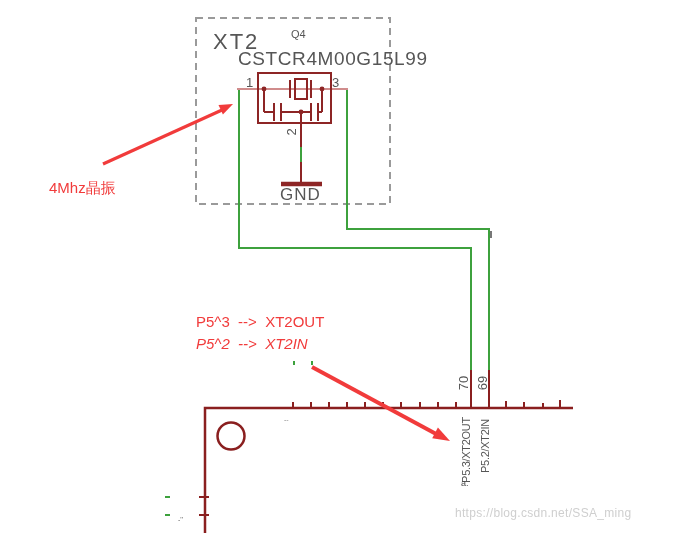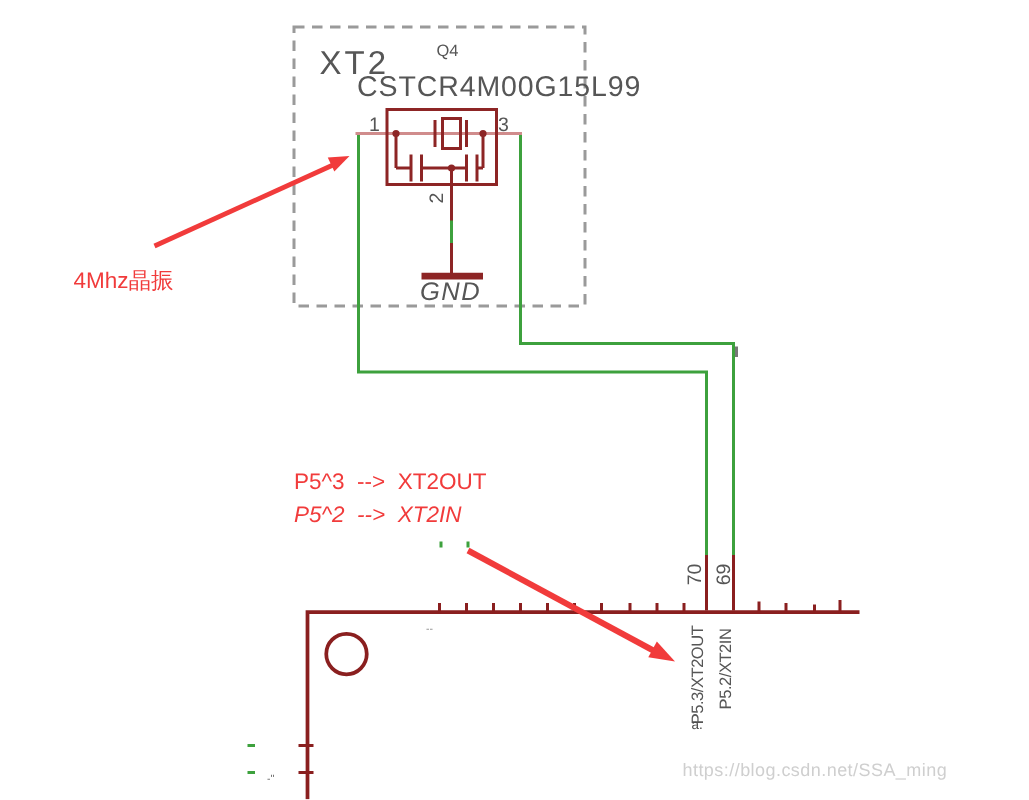--- a/index.html
+++ b/index.html
@@ -126,21 +126,21 @@
       <polygon points="450,441 432.2,438.2 437.9,427.6" class="red-fill"></polygon>
     </g>
   </svg>
 
   <div class="lbl refdes" style="left:213px;top:31px;">XT2</div>
   <div class="lbl desig" style="left:291px;top:29px;">Q4</div>
   <div class="lbl part" style="left:238px;top:49px;">CSTCR4M00G15L99</div>
   <div class="lbl pinnum" style="left:246px;top:76px;">1</div>
   <div class="lbl pinnum" style="left:332px;top:76px;">3</div>
   <div class="rot pinnum" style="left:291px;top:132px;">2</div>
-  <div class="lbl gnd" style="left:280px;top:186px;font-style:italic;">GND</div>
+  <div class="lbl gnd" style="left:280px;top:186px;">GND</div>
 
   <div class="rot icpin-num" style="left:463px;top:383px;">70</div>
   <div class="rot icpin-num" style="left:482px;top:383px;">69</div>
   <div class="rot icpin-name" style="left:466px;top:450px;">P5.3/XT2OUT</div>
   <div class="rot icpin-name" style="left:485px;top:446px;">P5.2/XT2IN</div>
 
   <div class="lbl note red" style="left:49px;top:180px;text-align:right;">4Mhz晶振</div>
   <div class="lbl mapline red" style="left:196px;top:314px;">P5^3  --&gt;  XT2OUT</div>
   <div class="lbl mapline red" style="left:196px;top:336px;font-style:italic;">P5^2  --&gt;  XT2IN</div>
 

